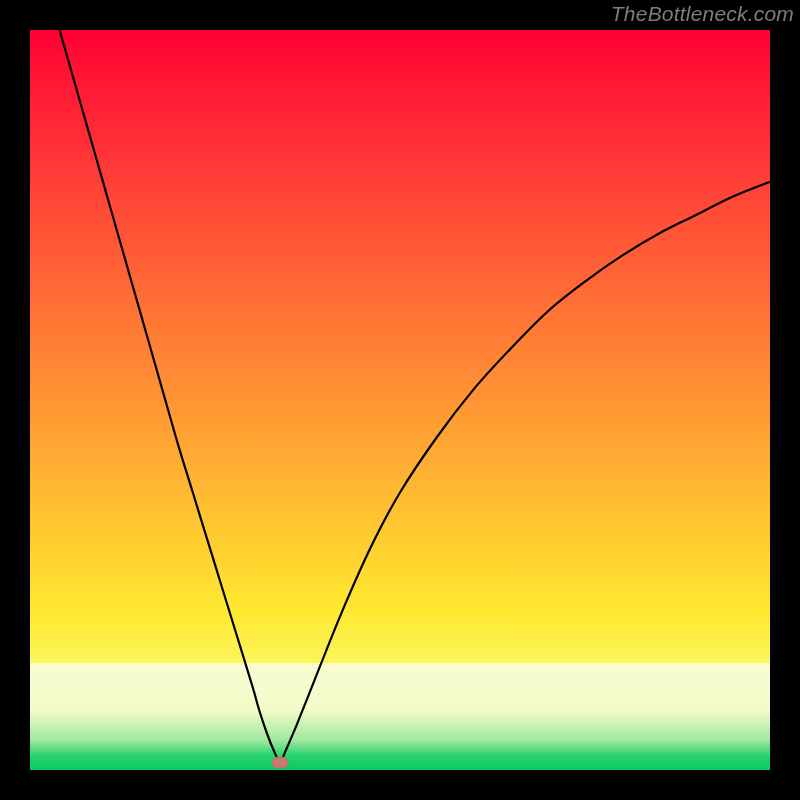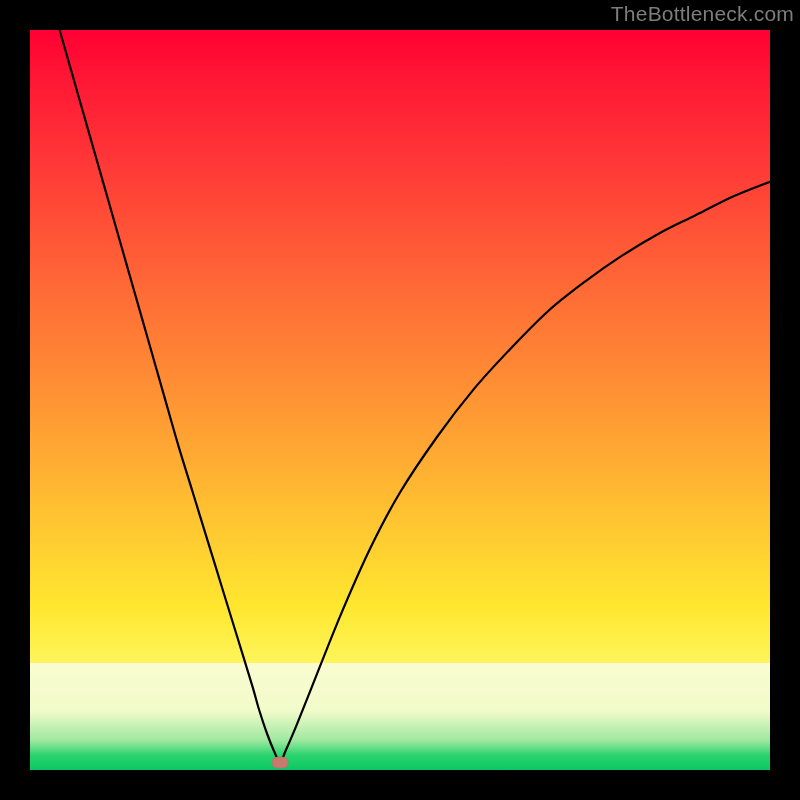--- a/index.html
+++ b/index.html
@@ -71,20 +71,21 @@
 
   .watermark {
     position: absolute;
     top: 2px;
     right: 6px;
     color: #7d7d7d;
     font-size: 21px;
     font-weight: 400;
     letter-spacing: 0.2px;
     user-select: none;
+    font-style: italic;
   }
 </style>
 </head>
 <body>
 
 <div class="frame">
 
   <div class="plot-area">
     <div class="gradient-bg"></div>
     <svg class="curve-svg" viewBox="0 0 740 740" preserveAspectRatio="none">

